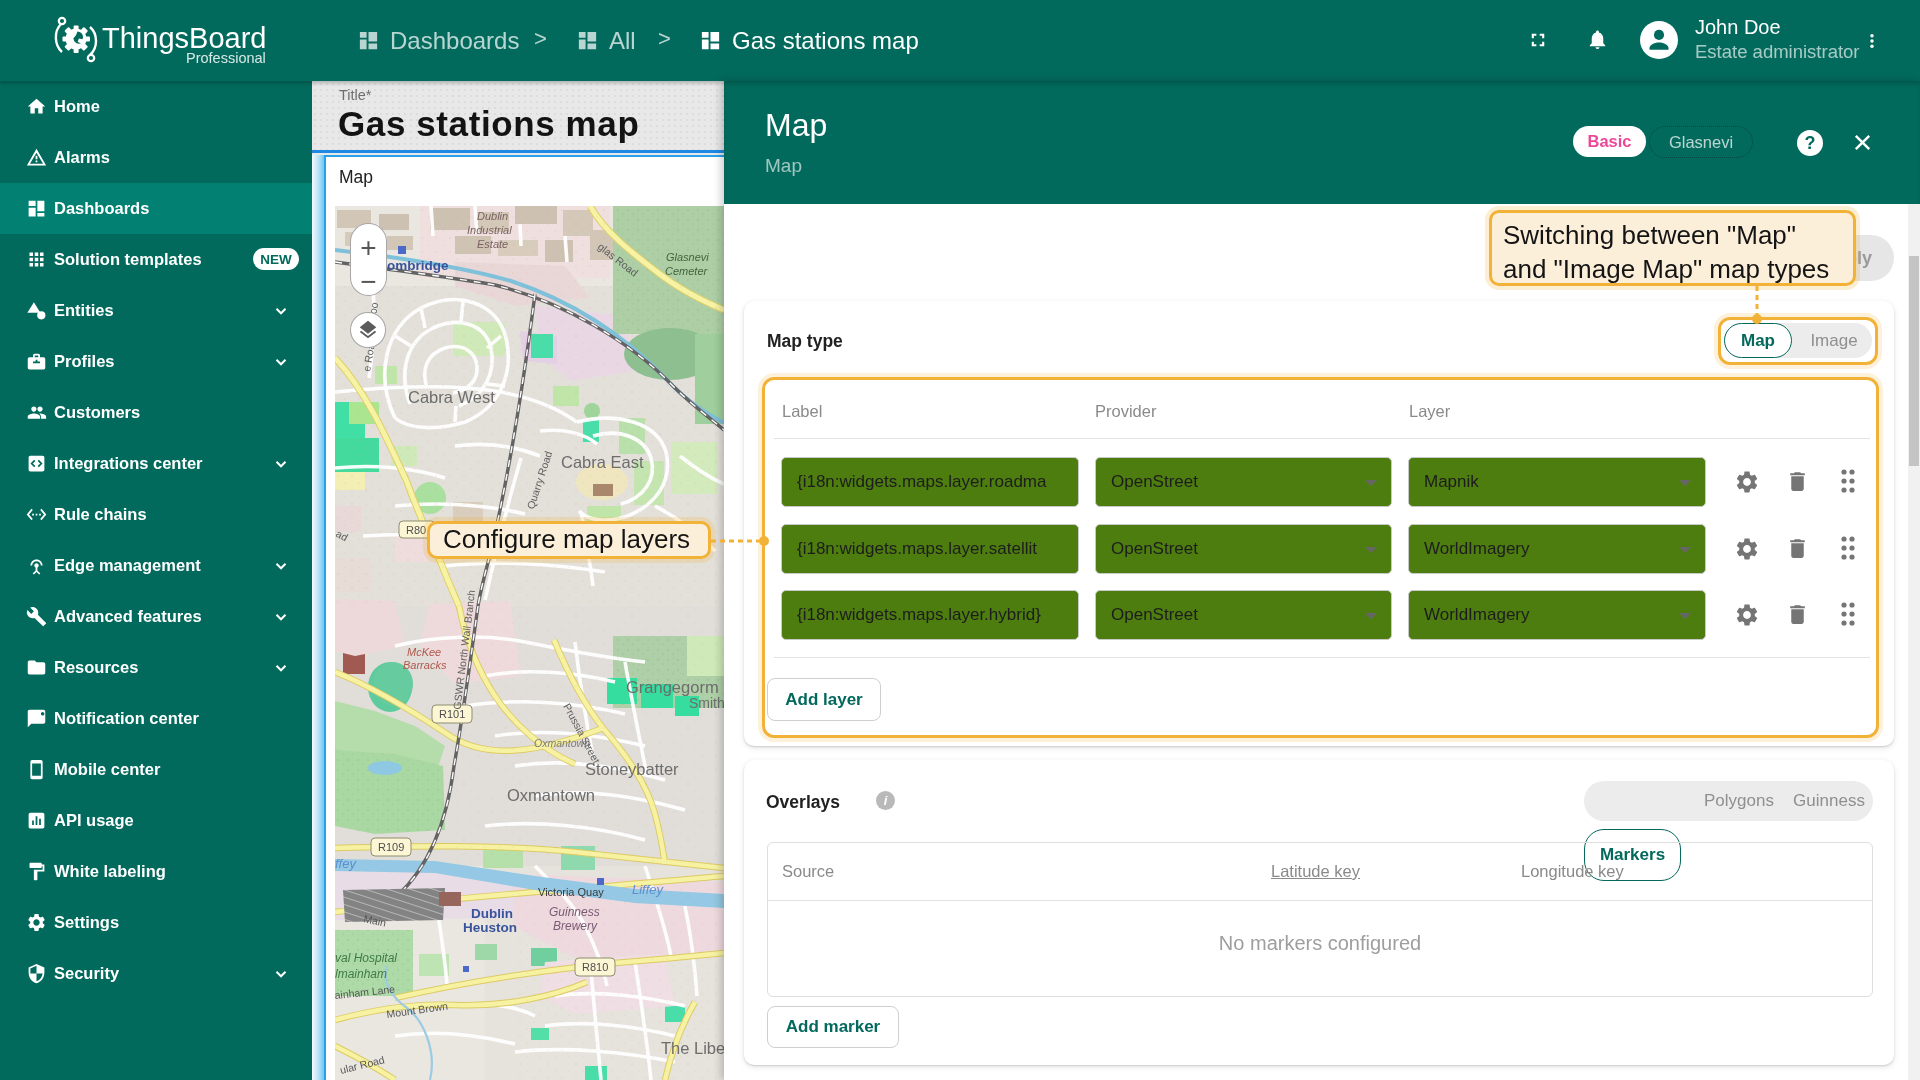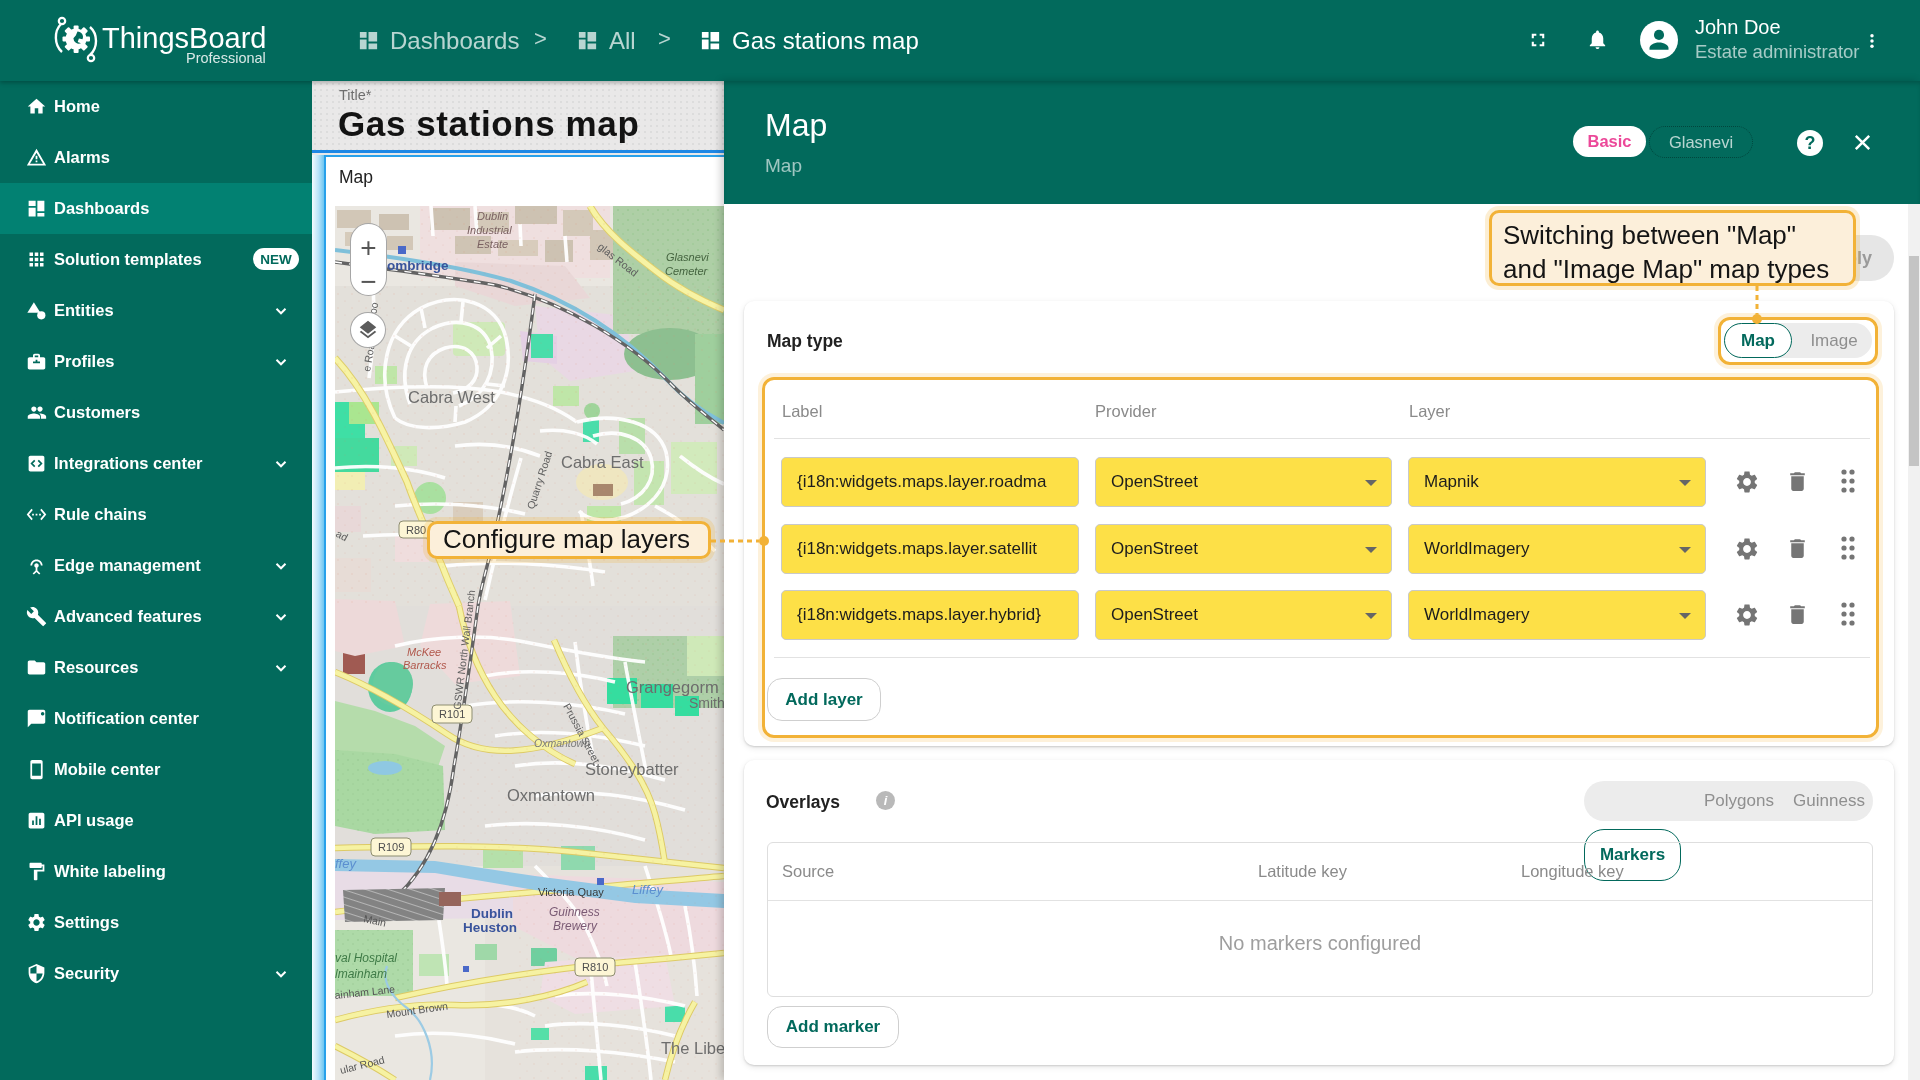--- a/index.html
+++ b/index.html
@@ -65,24 +65,24 @@
     color:rgba(255,255,255,.72); font-size:16.5px; display:flex; align-items:center;
     justify-content:center; border:1px dotted rgba(0,0,0,.35); border-radius:16px; }
 
   .card { position:absolute; left:20px; background:#fff; border-radius:10px;
     box-shadow:0 1px 2px rgba(0,0,0,.14), 0 2px 6px rgba(0,0,0,.10); }
   .sechead { position:absolute; color:#212121; font-size:17.5px; font-weight:bold; }
   .gcol { color:#8a8a8a; font-size:16.5px; position:absolute; }
 
   .field { position:absolute; height:50px; border:1px solid #c9c9c9; border-radius:5px;
     font-size:17px; color:#1d1d1d; display:flex; align-items:center; padding-left:15px;
-    background:#fde047; white-space:nowrap; overflow:hidden; }
+    background:#4d7c0f; white-space:nowrap; overflow:hidden; }
   .selarrow { position:absolute; right:14px; width:0; height:0; border-left:6px solid transparent;
     border-right:6px solid transparent; border-top:6px solid #666; top:22px; }
-  .addbtn { position:absolute; border:1px solid #cfcfcf; border-radius:15px; background:#fff;
+  .addbtn { position:absolute; border:1px solid #cfcfcf; border-radius:8px; background:#fff;
     color:#02695c; font-weight:bold; font-size:17px; display:flex; align-items:center;
     justify-content:center; }
 
   .tglgroup { position:absolute; background:#ececec; border-radius:18px; }
   .tglsel { position:absolute; background:#fff; border:1.5px solid #02695c; border-radius:18px;
     color:#02695c; font-weight:bold; display:flex; align-items:center; justify-content:center; }
   .tglopt { position:absolute; color:#8f8f8f; display:flex; align-items:center; justify-content:center; }
 
   .callout { position:absolute; background:#fcefda; border:3px solid #f2b237;
     border-radius:10px; color:#141414; z-index:60;
@@ -679,21 +679,21 @@
 
     <div class="card" style="top:679px;width:1150px;height:305px;">
       <div class="sechead" style="left:22px;top:32px;">Overlays</div>
       <div class="abs" style="left:132px;top:31px;width:19px;height:19px;border-radius:50%;background:#b9b9b9;color:#fff;font-size:13px;display:flex;align-items:center;justify-content:center;font-style:italic;font-weight:bold;">i</div>
       <div class="tglgroup" style="left:840px;top:21px;width:289px;height:40px;border-radius:20px;"></div>
       <div class="tglsel" style="left:840px;top:21px;width:97px;height:52px;font-size:17px;border-radius:20px;margin-top:48px;">Markers</div>
       <div class="tglopt" style="left:950px;top:21px;width:90px;height:40px;font-size:17px;">Polygons</div>
       <div class="tglopt" style="left:1050px;top:21px;width:70px;height:40px;font-size:17px;">Guinness</div>
       <div class="abs" style="left:23px;top:82px;width:1106px;height:155px;border:1px solid #dedede;border-radius:6px;"></div>
       <div class="gcol" style="left:38px;top:102px;">Source</div>
-      <div class="gcol" style="left:514px;top:102px;">Latitude key</div>
+      <div class="gcol" style="left:527px;top:102px;text-decoration:underline;">Latitude key</div>
       <div class="gcol" style="left:777px;top:102px;">Longitude key</div>
       <div class="abs" style="left:24px;top:140px;width:1104px;height:1px;background:#e2e2e2;"></div>
       <div class="abs" style="left:23px;top:172px;width:1106px;text-align:center;color:#9e9e9e;font-size:20px;">No markers configured</div>
       <div class="addbtn" style="left:23px;top:246px;width:132px;height:42px;">Add marker</div>
     </div>
 
     <div class="callout" style="left:765px;top:129px;width:367px;height:76px;font-size:26px;line-height:34px;padding:5px 0 0 11px;">Switching between "Map"<br>and "Image Map" map types</div>
     <svg class="abs" style="left:1024px;top:205px;z-index:56" width="20" height="40" viewBox="0 0 20 40">
       <line x1="9" y1="0" x2="9" y2="28" stroke="#f2b237" stroke-width="3" stroke-dasharray="5 4"></line>
       <circle cx="9" cy="33" r="5" fill="#f2b237"></circle>

